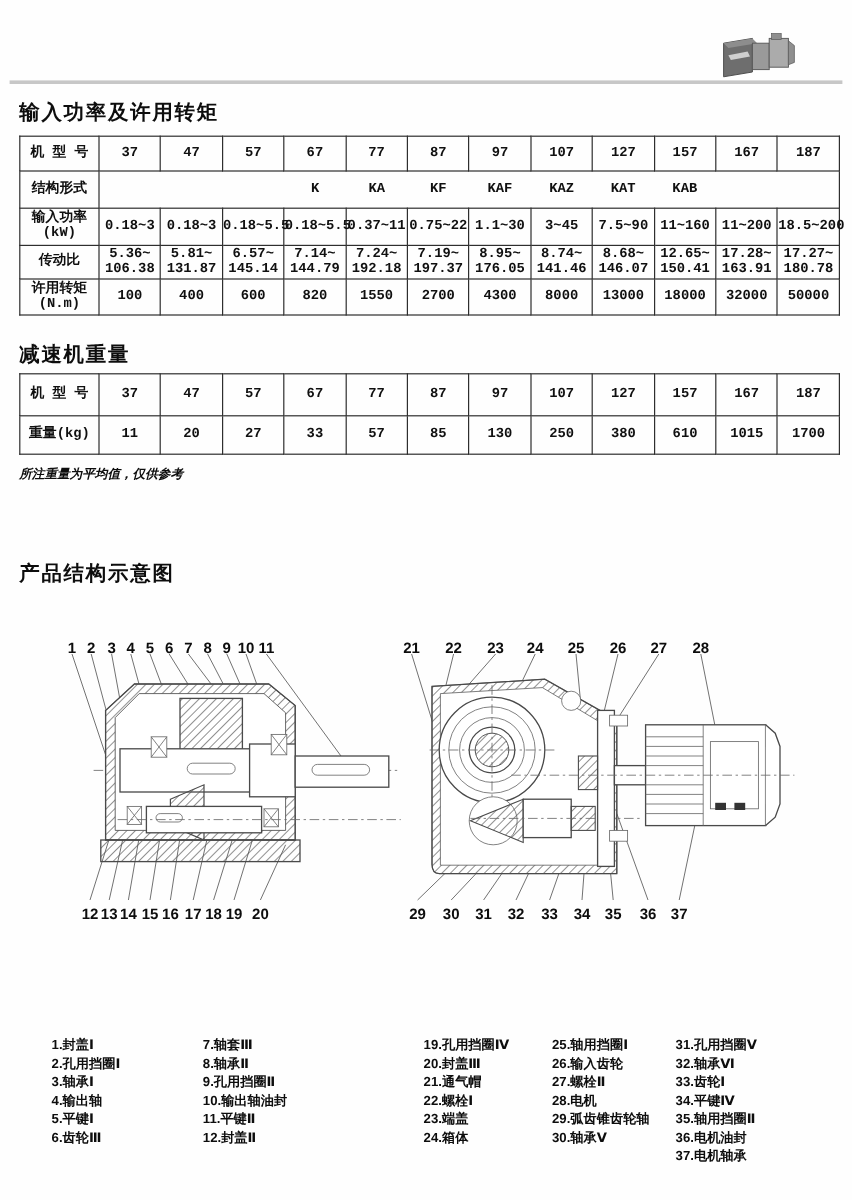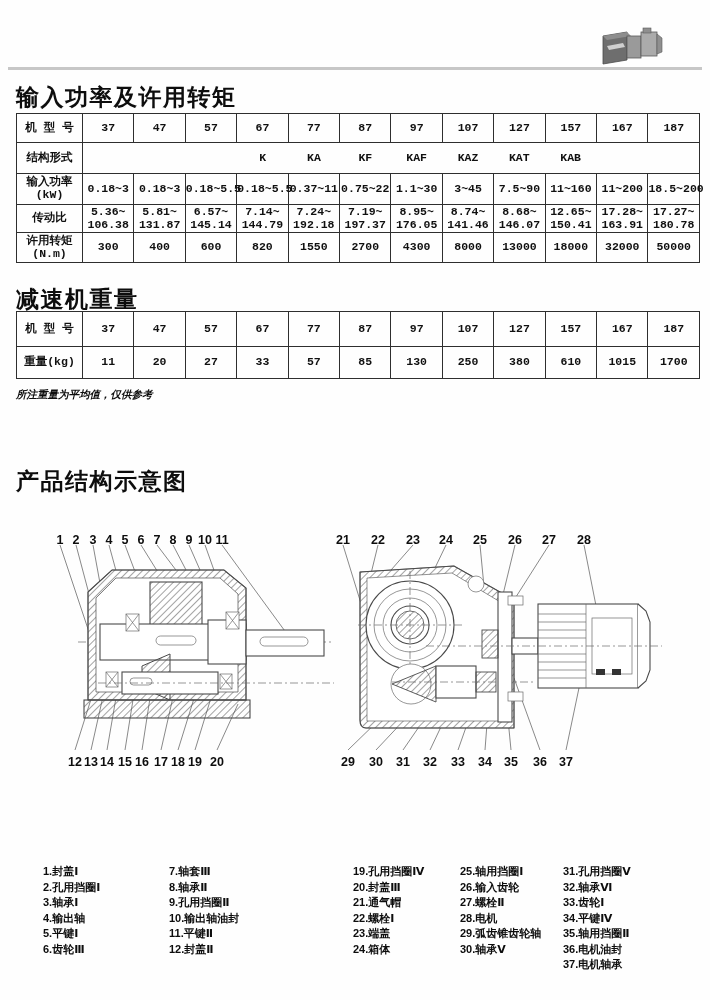--- a/index.html
+++ b/index.html
@@ -1,20 +1,20 @@
 <!DOCTYPE html>
 <html><head>
 <meta charset="utf-8">
 <style>
   html,body{margin:0;padding:0;background:#ffffff;}
   #page{position:relative;width:710px;height:1000px;background:#fefefe;overflow:hidden;
         font-family:"Liberation Sans","DejaVu Sans",sans-serif;color:#111;}
   .divider{position:absolute;left:8px;top:67px;width:694px;height:3px;background:#c7c7c7;}
   .photo{position:absolute;left:597px;top:20px;width:70px;height:50px;}
-  .sec-title{position:absolute;left:16px;font-size:23px;font-weight:bold;letter-spacing:1.5px;color:#0d0d0d;white-space:nowrap;}
+  .sec-title{position:absolute;left:16px;font-size:17px;font-weight:bold;letter-spacing:1.5px;color:#0d0d0d;white-space:nowrap;}
   #title1{top:82px;}
   #title2{top:284px;}
   #title3{top:466px;}
   table.tbl{position:absolute;left:16px;border-collapse:collapse;table-layout:fixed;width:684px;font-family:Liberation Mono, monospace;}
   table.tbl td{border:1.6px solid #2e2e2e;text-align:center;vertical-align:middle;
         font-weight:bold;font-size:11.5px;color:#101010;white-space:pre-line;line-height:1.12;padding:0;}
   td.rowlabel{font-size:12px;}
   td.model{font-size:12.5px;}
   #power-table{top:113px;}
   #weight-table{top:311px;}
@@ -117,21 +117,21 @@
           <td>12.65~
 150.41</td>
           <td>17.28~
 163.91</td>
           <td>17.27~
 180.78</td>
         </tr>
         <tr class="h30">
           <td class="rowlabel ">许用转矩
 (N.m)</td>
-          <td>300</td>
+          <td>100</td>
           <td>400</td>
           <td>600</td>
           <td>820</td>
           <td>1550</td>
           <td>2700</td>
           <td>4300</td>
           <td>8000</td>
           <td>13000</td>
           <td>18000</td>
           <td>32000</td>

